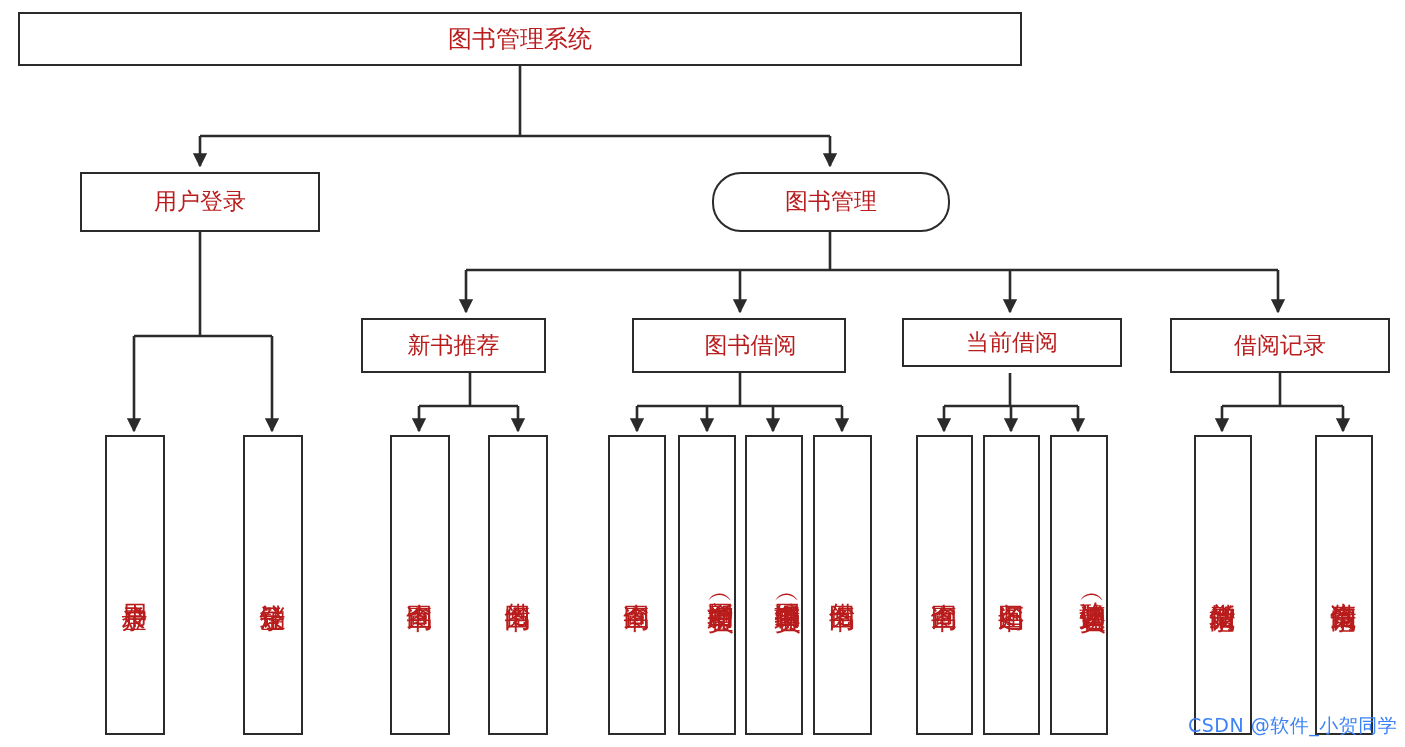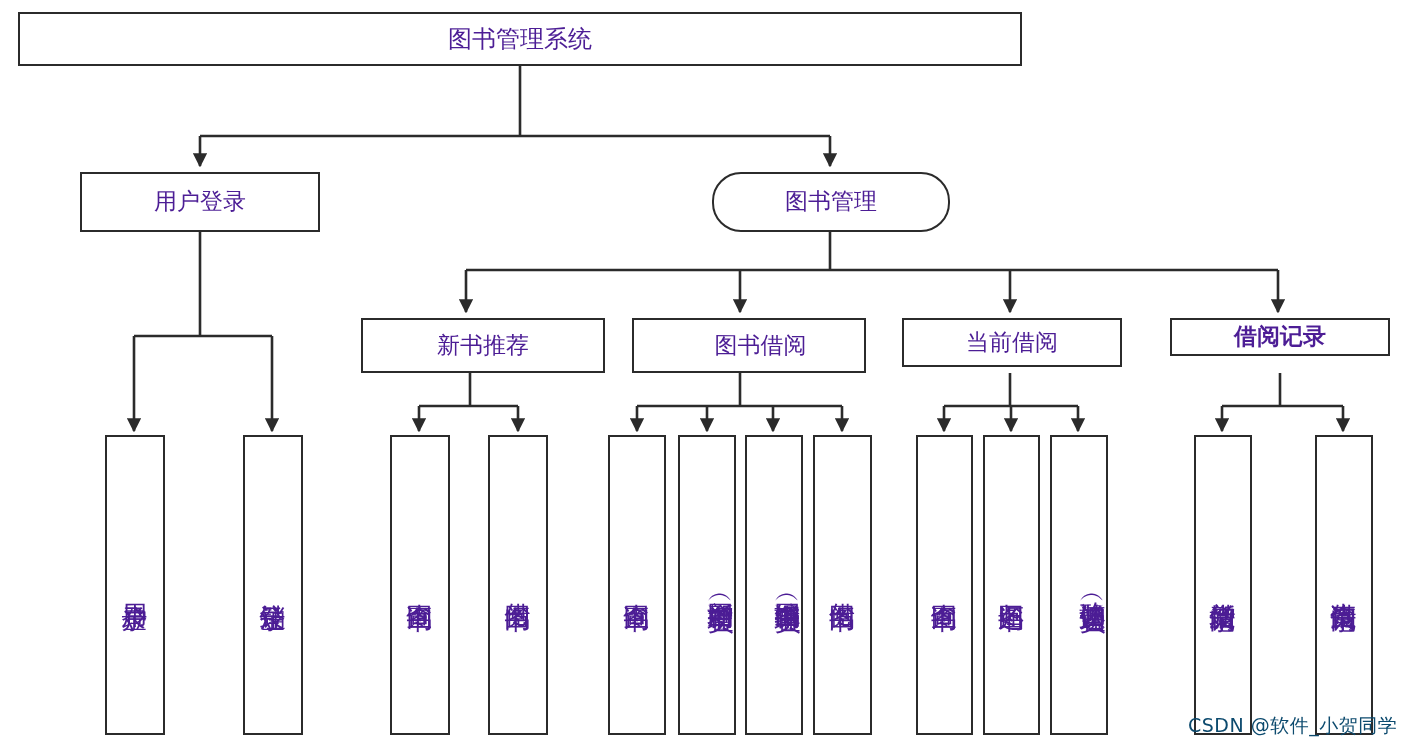--- a/index.html
+++ b/index.html
@@ -27,21 +27,21 @@
     pointer-events: none;
   }
   .node {
     position: absolute;
     box-sizing: border-box;
     border: 2px solid #2b2b2b;
     background: #ffffff;
     display: flex;
     align-items: center;
     justify-content: center;
-    color: #4c1d95;
+    color: #b91c1c;
     line-height: 1.18;
     text-align: center;
   }
   .node.h {
     font-size: 23px;
   }
   .node.root {
     font-size: 24px;
   }
   .node.v {
@@ -54,21 +54,21 @@
     line-height: 1.0;
   }
   .node.v.toptext {
     align-items: flex-start;
   }
   .watermark {
     position: absolute;
     left: 1188px;
     top: 713px;
     font-size: 19px;
-    color: #0c4a6e;
+    color: #3b82f6;
     white-space: nowrap;
     letter-spacing: 0.5px;
   }
 </style>
 </head>
 <body>
 
 <div id="canvas">
 
   <svg class="wires" viewBox="0 0 1405 747" xmlns="http://www.w3.org/2000/svg">
@@ -125,30 +125,30 @@
     <span>图书管理系统</span>
   </div>
 
   <div class="node h" style="left:80px; top:172px; width:240px; height:60px;">
     <span>用户登录</span>
   </div>
   <div class="node h" style="left:712px; top:172px; width:238px; height:60px;border-radius:29px;">
     <span>图书管理</span>
   </div>
 
-  <div class="node h" style="left:361px; top:318px; width:244px; height:55px;">
+  <div class="node h" style="left:361px; top:318px; width:185px; height:55px;">
     <span>新书推荐</span>
   </div>
-  <div class="node h" style="left:632px; top:318px; width:234px; height:55px;padding-left:23px;">
+  <div class="node h" style="left:632px; top:318px; width:214px; height:55px;padding-left:23px;">
     <span>图书借阅</span>
   </div>
   <div class="node h" style="left:902px; top:318px; width:220px; height:49px;">
     <span>当前借阅</span>
   </div>
-  <div class="node h" style="left:1170px; top:318px; width:220px; height:38px;font-weight:bold;">
+  <div class="node h" style="left:1170px; top:318px; width:220px; height:55px;">
     <span>借阅记录</span>
   </div>
 
   <div class="node v" style="left:105px; top:435px; width:60px; height:300px;">
     <span>用户登录</span>
   </div>
   <div class="node v" style="left:243px; top:435px; width:60px; height:300px;">
     <span>注销登录</span>
   </div>
 

